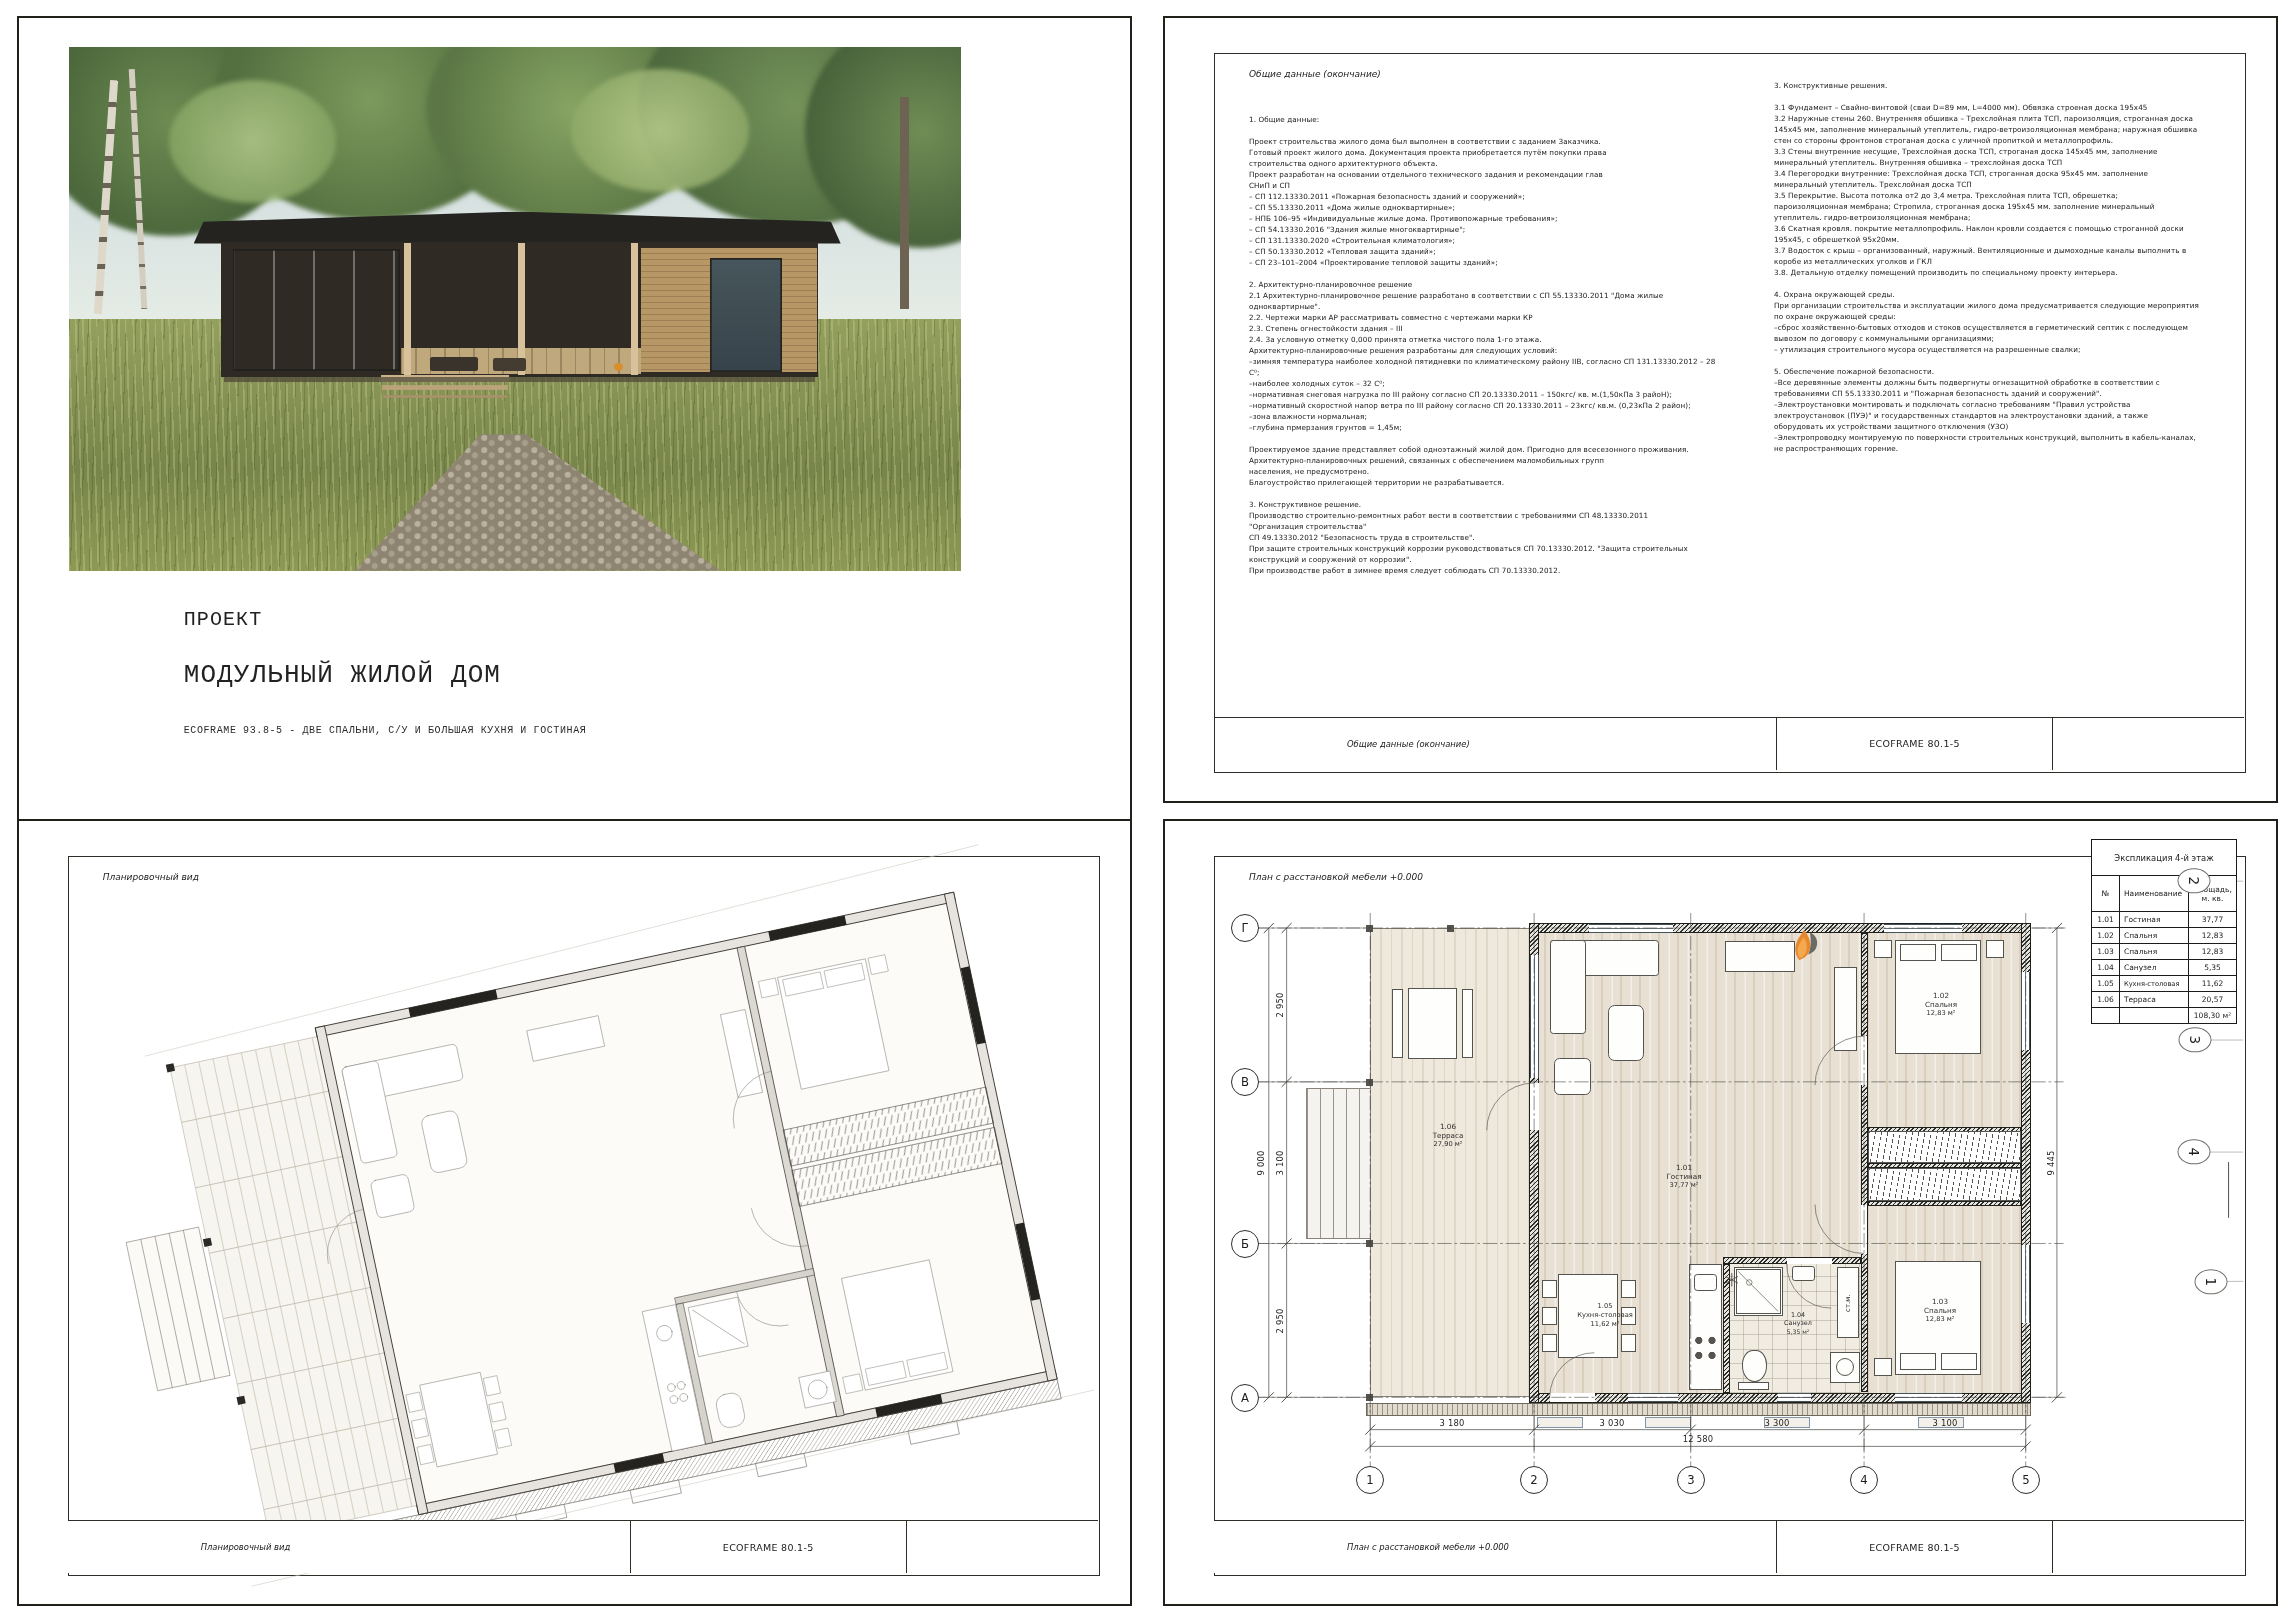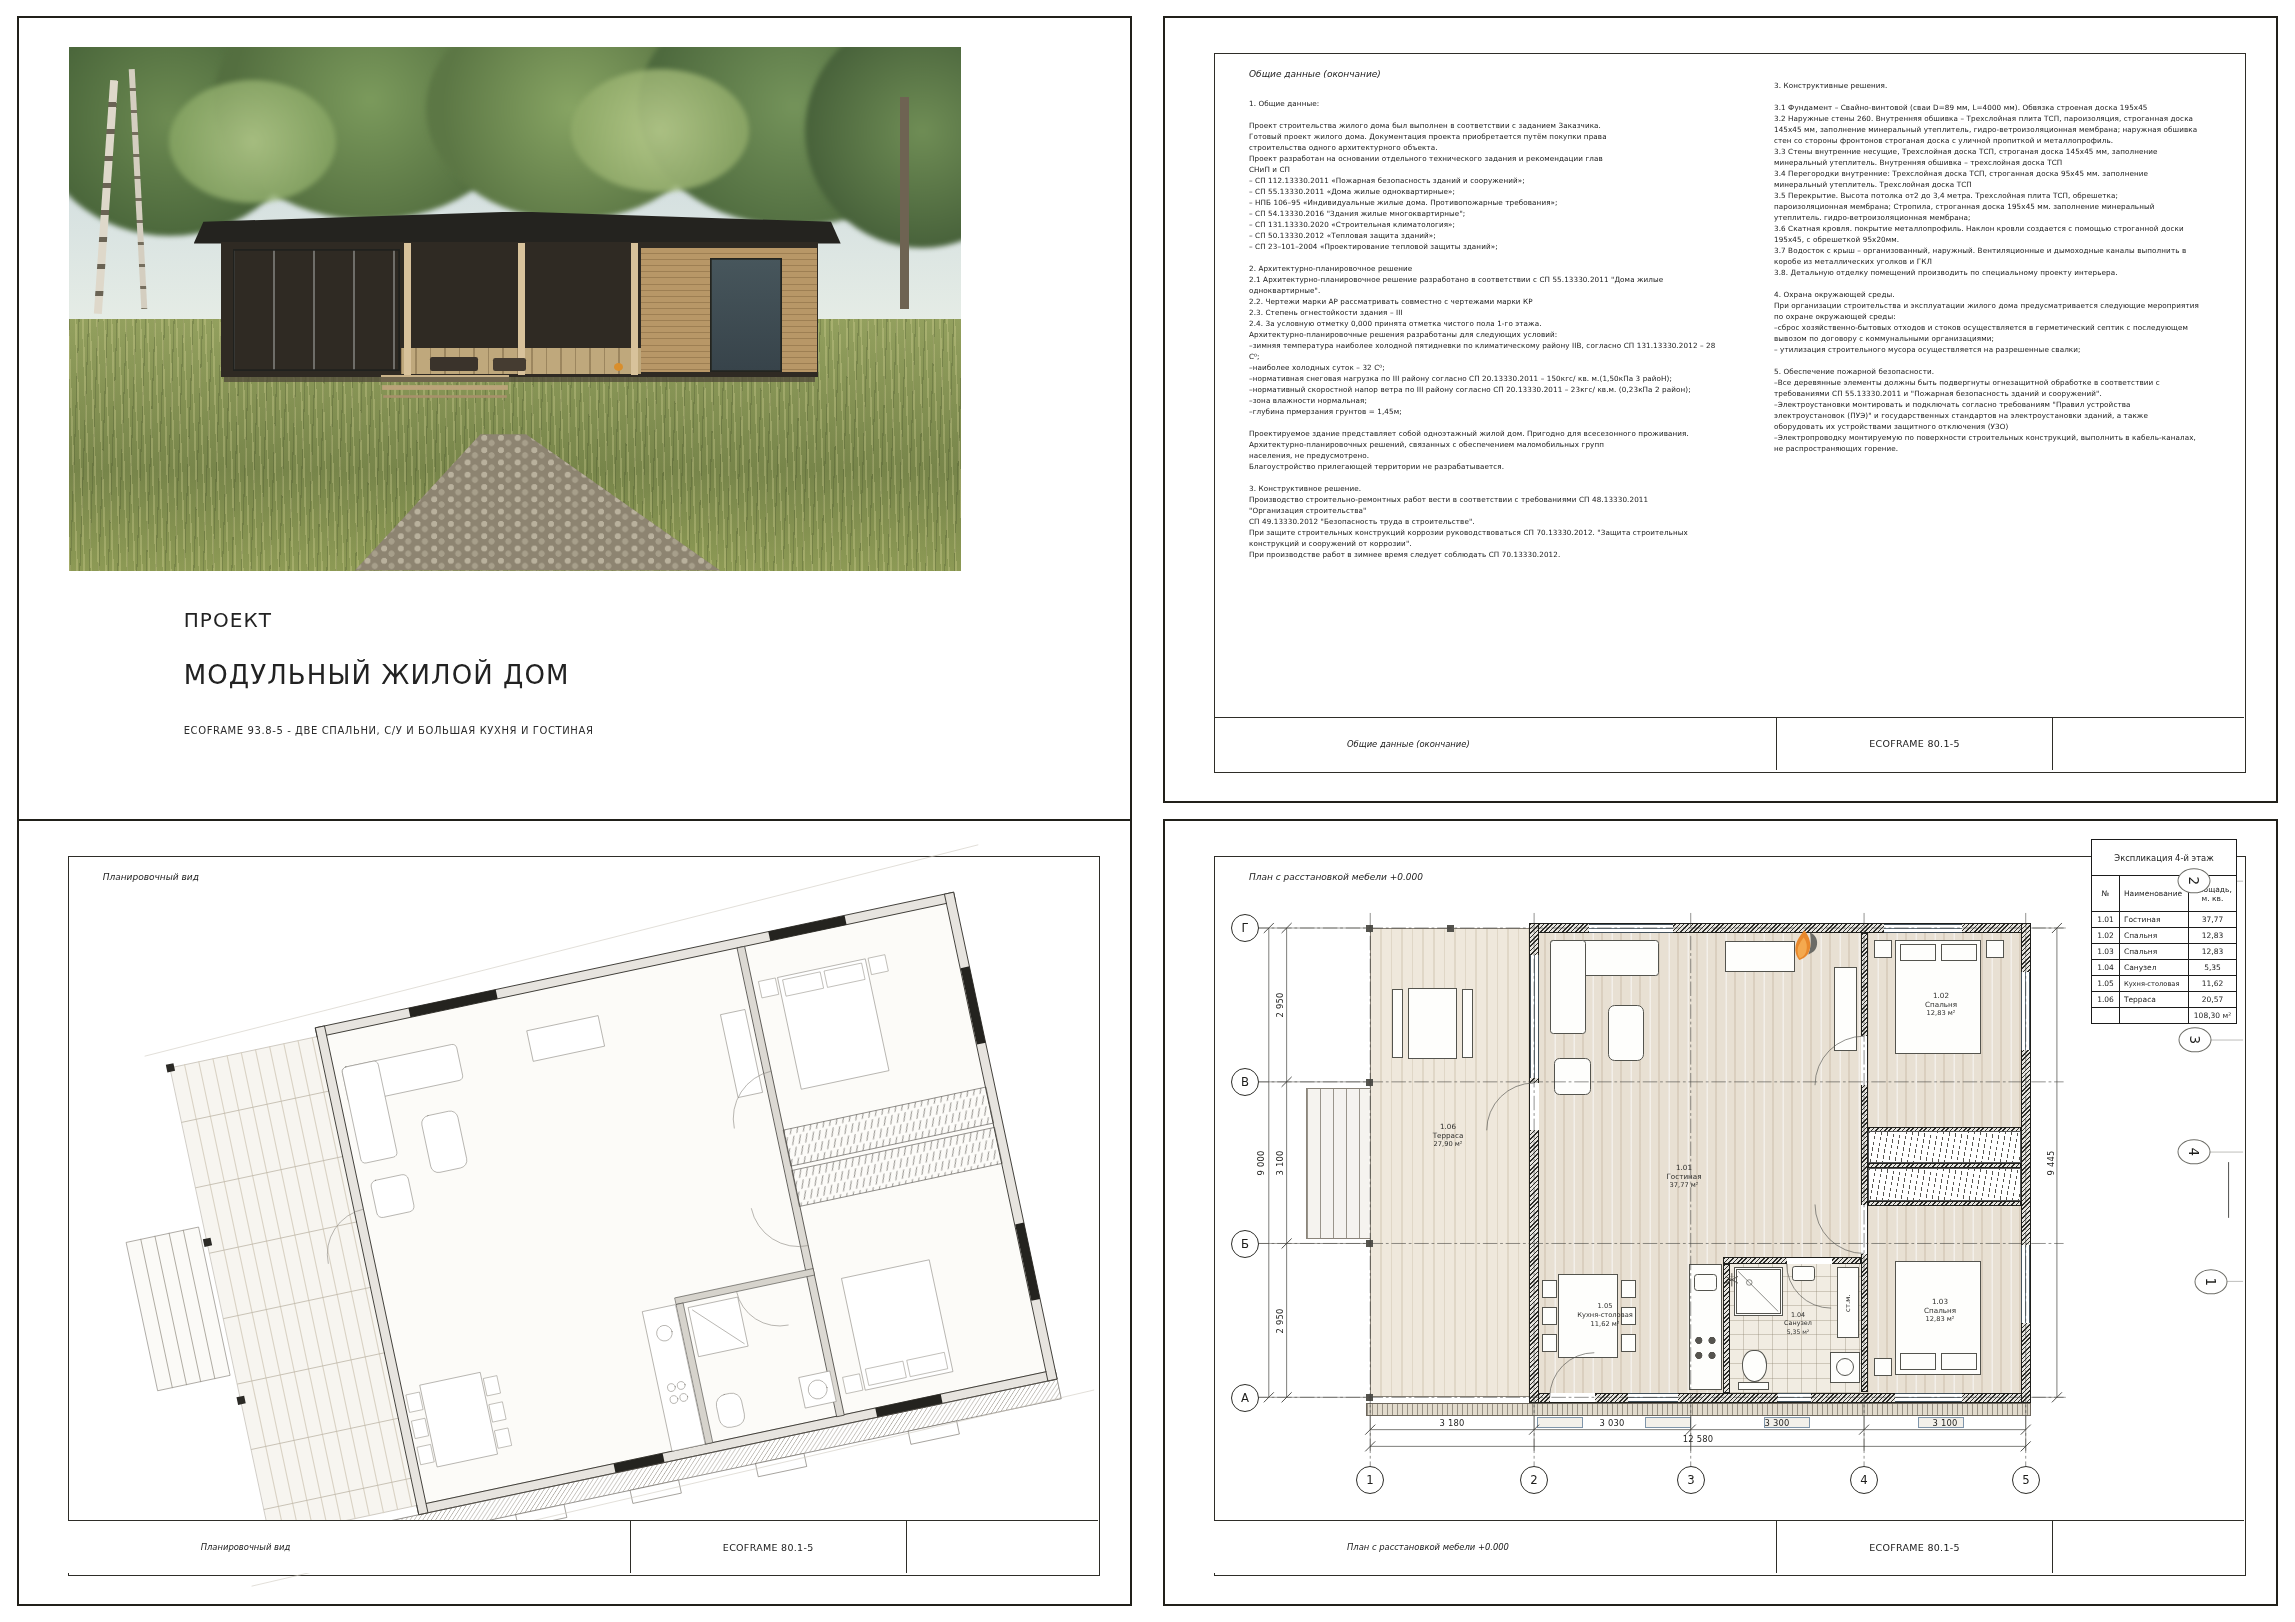--- a/index.html
+++ b/index.html
@@ -62,21 +62,21 @@
   .ext .row:first-child{border-top:none;}
   .ext .cN{width:28px;display:flex;align-items:center;justify-content:center;border-right:0.8px solid #1b1b1b;box-sizing:border-box;}
   .ext .cName{width:69px;display:flex;align-items:center;padding-left:3.9px;border-right:0.8px solid #1b1b1b;box-sizing:border-box;}
   .ext .cA{flex:1;display:flex;align-items:center;justify-content:center;text-align:center;}
   .ext .hrow{height:35px;font-size:7.5px;}
   .ext .drow{height:15px;font-size:7.5px;}
 </style>
 </head>
 <body>
 
-<div class="sheet" style="left:16.7px;top:15.6px;width:1115px;height:998px;">
+<div class="sheet" style="left:16.7px;top:15.6px;width:1115px;height:998px;font-family:Liberation Mono, monospace;">
   <div class="photo" style="left:50px;top:29px;width:892px;height:524px;">
     <div class="ph" style="left:0;top:0;width:100%;height:58%;background:linear-gradient(#c3d3da,#e9efe7);"></div>
     <div class="blob" style="left:-33px;top:-45px;width:268px;height:234px;background:radial-gradient(circle,#6d8b52,#49653a 72%);"></div>
     <div class="blob" style="left:145px;top:-67px;width:312px;height:240px;background:radial-gradient(circle,#7b9a5c,#546f40 70%);"></div>
     <div class="blob" style="left:357px;top:-50px;width:290px;height:223px;background:radial-gradient(circle,#87a463,#5c7745 70%);"></div>
     <div class="blob" style="left:569px;top:-61px;width:312px;height:240px;background:radial-gradient(circle,#74935a,#4e6a3e 72%);"></div>
     <div class="blob" style="left:736px;top:-33px;width:234px;height:234px;background:radial-gradient(circle,#6f8d55,#47613a 72%);"></div>
     <div class="blob" style="left:100px;top:33px;width:167px;height:123px;background:radial-gradient(circle,#b9cf8f,#8aa866 75%);opacity:.8;"></div>
     <div class="blob" style="left:502px;top:22px;width:178px;height:123px;background:radial-gradient(circle,#c2d594,#93ad6b 75%);opacity:.8;"></div>
     <div class="ph" style="left:33px;top:33px;width:7.8px;height:234px;background:repeating-linear-gradient(#ded8ca 0 22px,#6a6354 22px 27px);transform:rotate(4deg);"></div>
@@ -113,21 +113,21 @@
     <div class="ph" style="left:155px;top:330px;width:591px;height:5.6px;background:#504a3a;opacity:.75;"></div>
   </div>
   <div class="cov-kicker" style="left:165px;top:590px;">ПРОЕКТ</div>
   <div class="cov-title" style="left:165px;top:642px;">МОДУЛЬНЫЙ ЖИЛОЙ ДОМ</div>
   <div class="cov-sub" style="left:165px;top:707px;">ECOFRAME 93.8-5 - ДВЕ СПАЛЬНИ, С/У И БОЛЬШАЯ КУХНЯ И ГОСТИНАЯ</div>
 </div>
 
 <div class="sheet" style="left:1163px;top:15.6px;width:1115px;height:787px;">
   <div class="frame" style="left:49px;top:35px;width:1030px;height:718px;"></div>
   <div class="hdr-it" style="left:84px;top:51px;font-size:9px;">Общие данные (окончание)</div>
-  <div class="cadtext" style="left:84px;top:80px;width:505px;">1. Общие данные:
+  <div class="cadtext" style="left:84px;top:96px;width:505px;">1. Общие данные:
 
 Проект строительства жилого дома был выполнен в соответствии с заданием Заказчика.
 Готовый проект жилого дома. Документация проекта приобретается путём покупки права
 строительства одного архитектурного объекта.
 Проект разработан на основании отдельного технического задания и рекомендации глав
 СНиП и СП
 – СП 112.13330.2011 «Пожарная безопасность зданий и сооружений»;
 – СП 55.13330.2011 «Дома жилые одноквартирные»;
 – НПБ 106–95 «Индивидуальные жилые дома. Противопожарные требования»;
 – СП 54.13330.2016 "Здания жилые многоквартирные";

